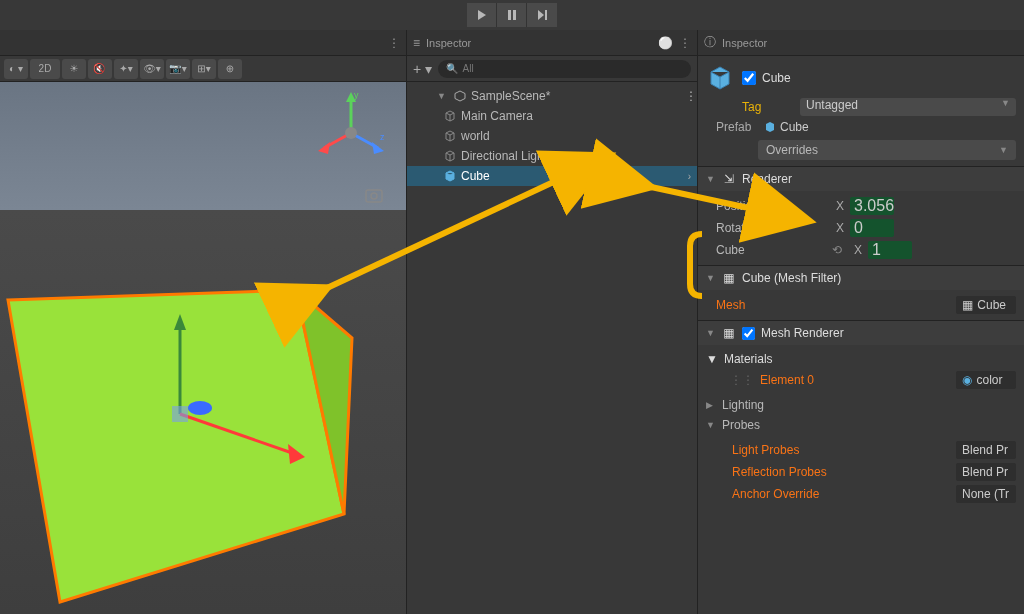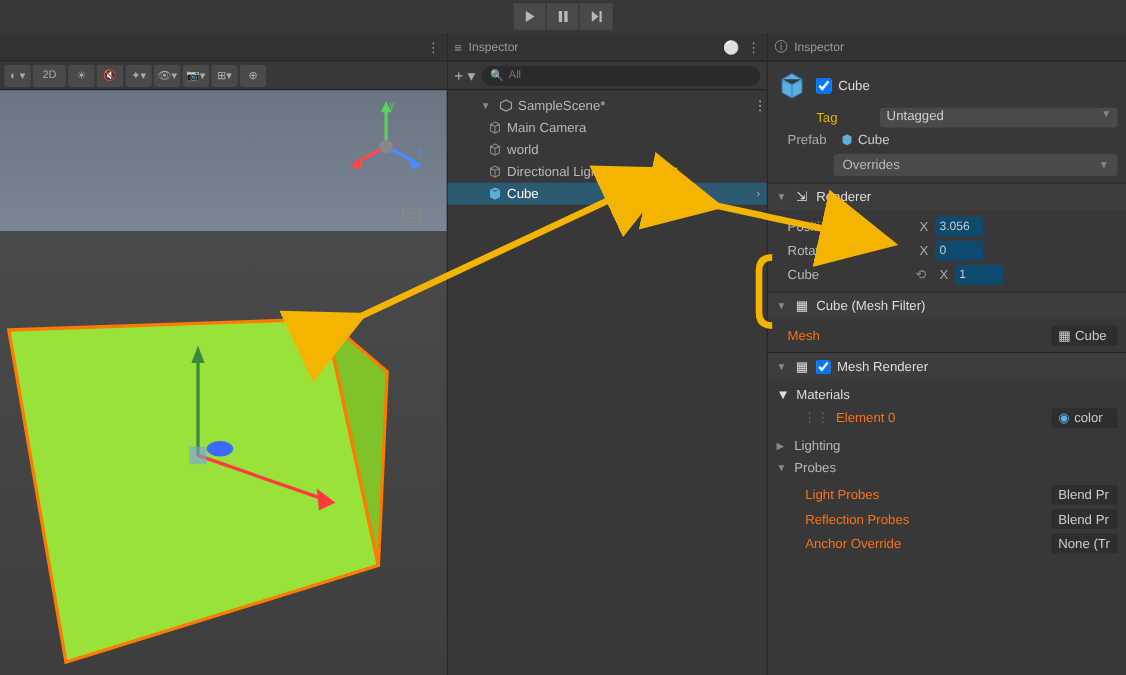--- a/index.html
+++ b/index.html
@@ -59,21 +59,21 @@
 .overrides .drop { position: absolute; right: 8px; color: #888; font-size: 9px; }
 
 .comp { border-top: 1px solid #222; }
 .comp-hdr { height: 24px; display: flex; align-items: center; padding: 0 8px; gap: 6px; background: #3d3d3d; font-weight: 500; color: #ddd; }
 .comp-hdr .fold { width: 10px; font-size: 9px; color: #888; }
 .comp-hdr .cicon { width: 14px; display: flex; justify-content: center; }
 .comp-body { padding: 4px 8px; }
 .xyz-row { display: flex; align-items: center; height: 22px; gap: 6px; }
 .xyz-row .plabel { width: 120px; color: #b8b8b8; padding-left: 10px; }
 .xyz-row .axis { color: #aaa; width: 12px; text-align: right; }
-.xyz-row .num { background: #0c4a6e; border-radius: 2px; height: 18px; width: 44px; display: flex; align-items: center; padding: 0 4px; color: #ccc; font-size: 11px; }
+.xyz-row .num { background: #14532d; border-radius: 2px; height: 18px; width: 44px; display: flex; align-items: center; padding: 0 4px; color: #ccc; font-size: 16px; }
 .xyz-row .link { color: #888; margin-right: 2px; }
 .mesh-row, .mat-row, .probe-row { display: flex; align-items: center; height: 22px; padding-left: 10px; gap: 6px; }
 .mesh-row .label, .mat-row .label, .probe-row .label { flex: 1; color: #f97316; }
 .mesh-row .val, .mat-row .val, .probe-row .val { background: #2e2e2e; border-radius: 2px; height: 18px; padding: 0 6px; display: flex; align-items: center; gap: 4px; color: #ccc; min-width: 60px; }
 .mat-sec { padding: 4px 8px; }
 .mat-sec .mhdr { display: flex; align-items: center; gap: 6px; height: 20px; color: #ddd; }
 .subsec { padding: 2px 8px; display: flex; align-items: center; gap: 6px; height: 20px; }
 .subsec .fold { width: 10px; font-size: 9px; color: #888; }
 
 

